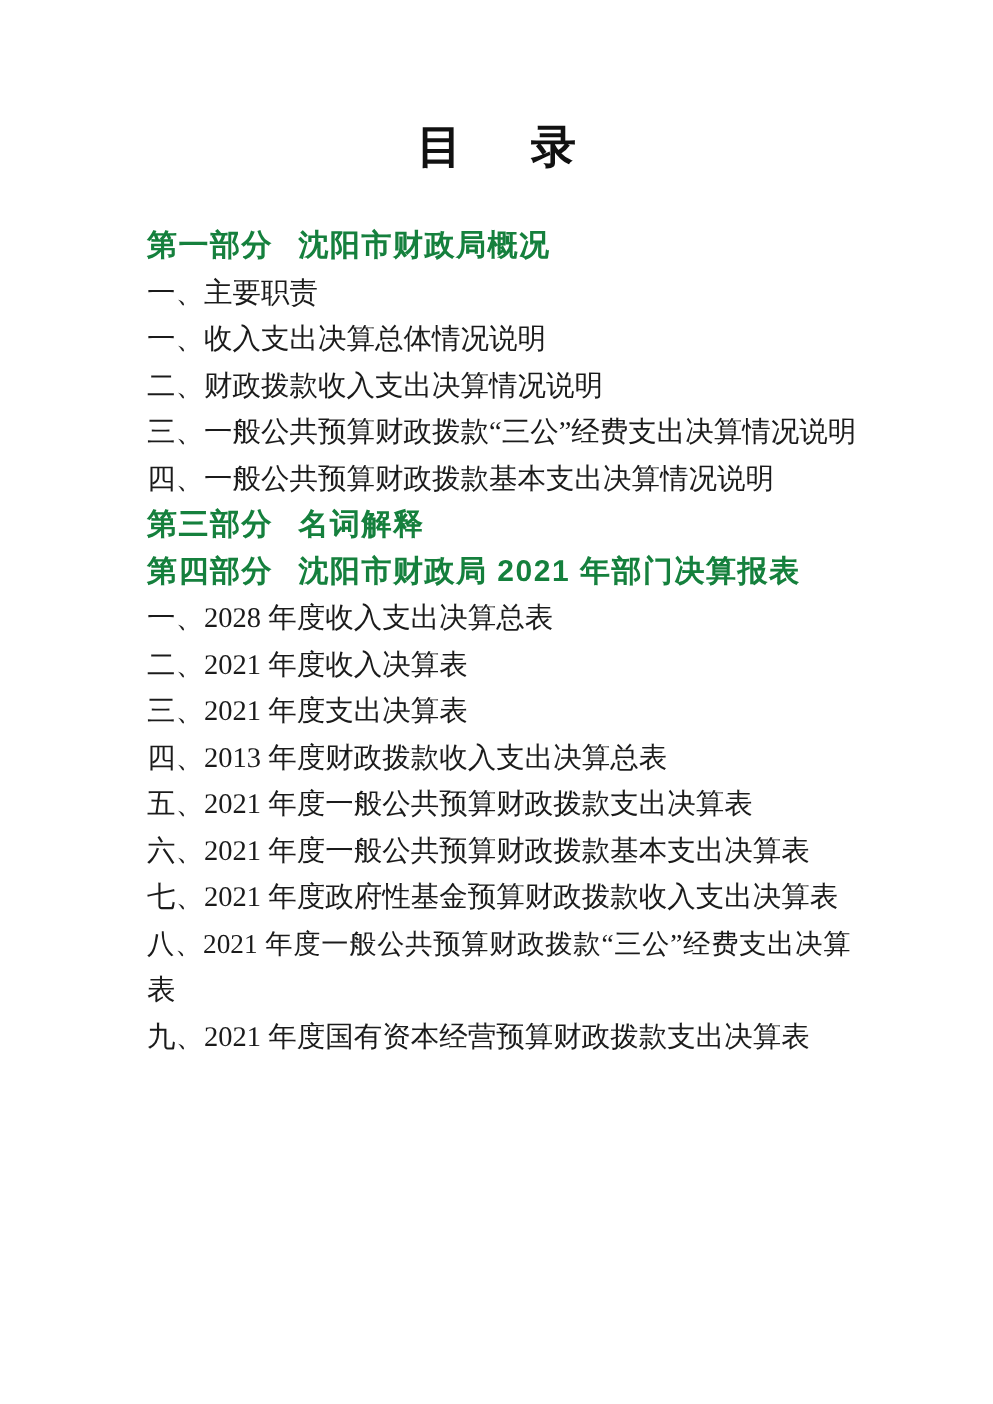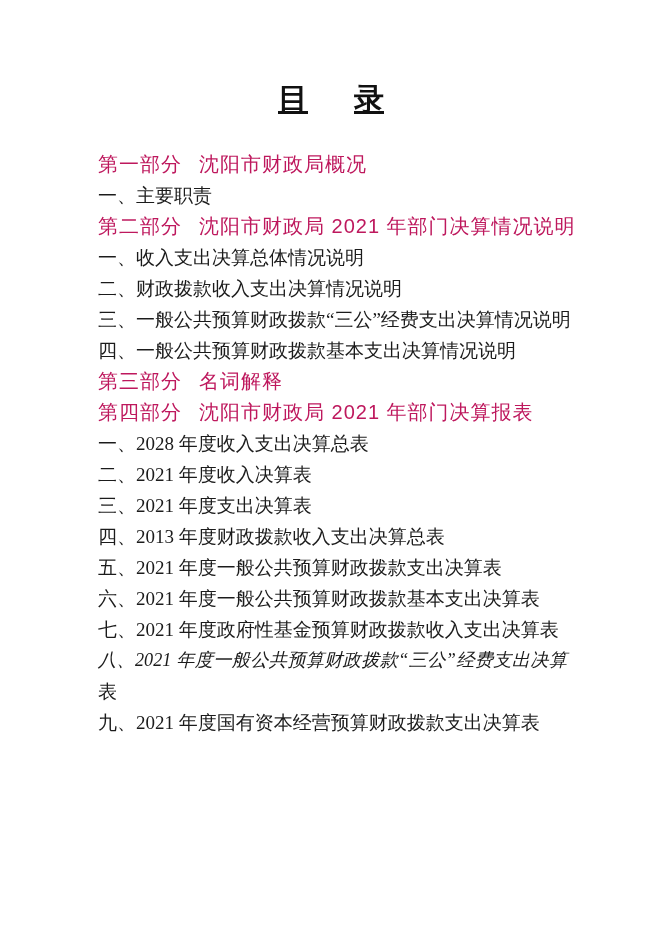--- a/index.html
+++ b/index.html
@@ -19,65 +19,62 @@
   .doc-title {
     margin: 0;
     padding-top: 82px;
     text-align: center;
     font-family: "Liberation Sans", sans-serif;
     font-weight: bold;
     font-size: 30px;
     line-height: 34px;
     color: #111111;
     letter-spacing: 0;
-    text-decoration: underline;
   }
   .title-gap {
     display: inline-block;
     width: 46px;
   }
   .toc {
     margin: 33px 95px 0 98px;
   }
   .line {
     height: 31px;
     line-height: 31px;
     white-space: nowrap;
     font-size: 19px;
     color: #1b1b1b;
   }
   .line.heading {
     font-family: "Liberation Sans", sans-serif;
-    font-weight: normal;
+    font-weight: bold;
     font-size: 20px;
     letter-spacing: 1px;
-    color: #be185d;
+    color: #15803d;
   }
   .hgap {
     display: inline-block;
     width: 17px;
   }
   .line.justify {
     font-size: 18.2px;
     text-align: justify;
     text-align-last: justify;
-    font-style: italic;
   }
 </style>
 </head>
 <body>
 
 <div class="page">
   <h1 class="doc-title">
     <span>目</span><span class="title-gap"></span><span>录</span>
   </h1>
   <div class="toc" id="toc-list">
       <div class="line heading"><span>第一部分</span><span class="hgap"></span><span>沈阳市财政局概况</span></div>
       <div class="line item">一、主要职责</div>
-      <div class="line heading"><span>第二部分</span><span class="hgap"></span><span>沈阳市财政局 2021 年部门决算情况说明</span></div>
       <div class="line item">一、收入支出决算总体情况说明</div>
       <div class="line item">二、财政拨款收入支出决算情况说明</div>
       <div class="line item">三、一般公共预算财政拨款“三公”经费支出决算情况说明</div>
       <div class="line item">四、一般公共预算财政拨款基本支出决算情况说明</div>
       <div class="line heading"><span>第三部分</span><span class="hgap"></span><span>名词解释</span></div>
       <div class="line heading"><span>第四部分</span><span class="hgap"></span><span>沈阳市财政局 2021 年部门决算报表</span></div>
       <div class="line item">一、2028 年度收入支出决算总表</div>
       <div class="line item">二、2021 年度收入决算表</div>
       <div class="line item">三、2021 年度支出决算表</div>
       <div class="line item">四、2013 年度财政拨款收入支出决算总表</div>

